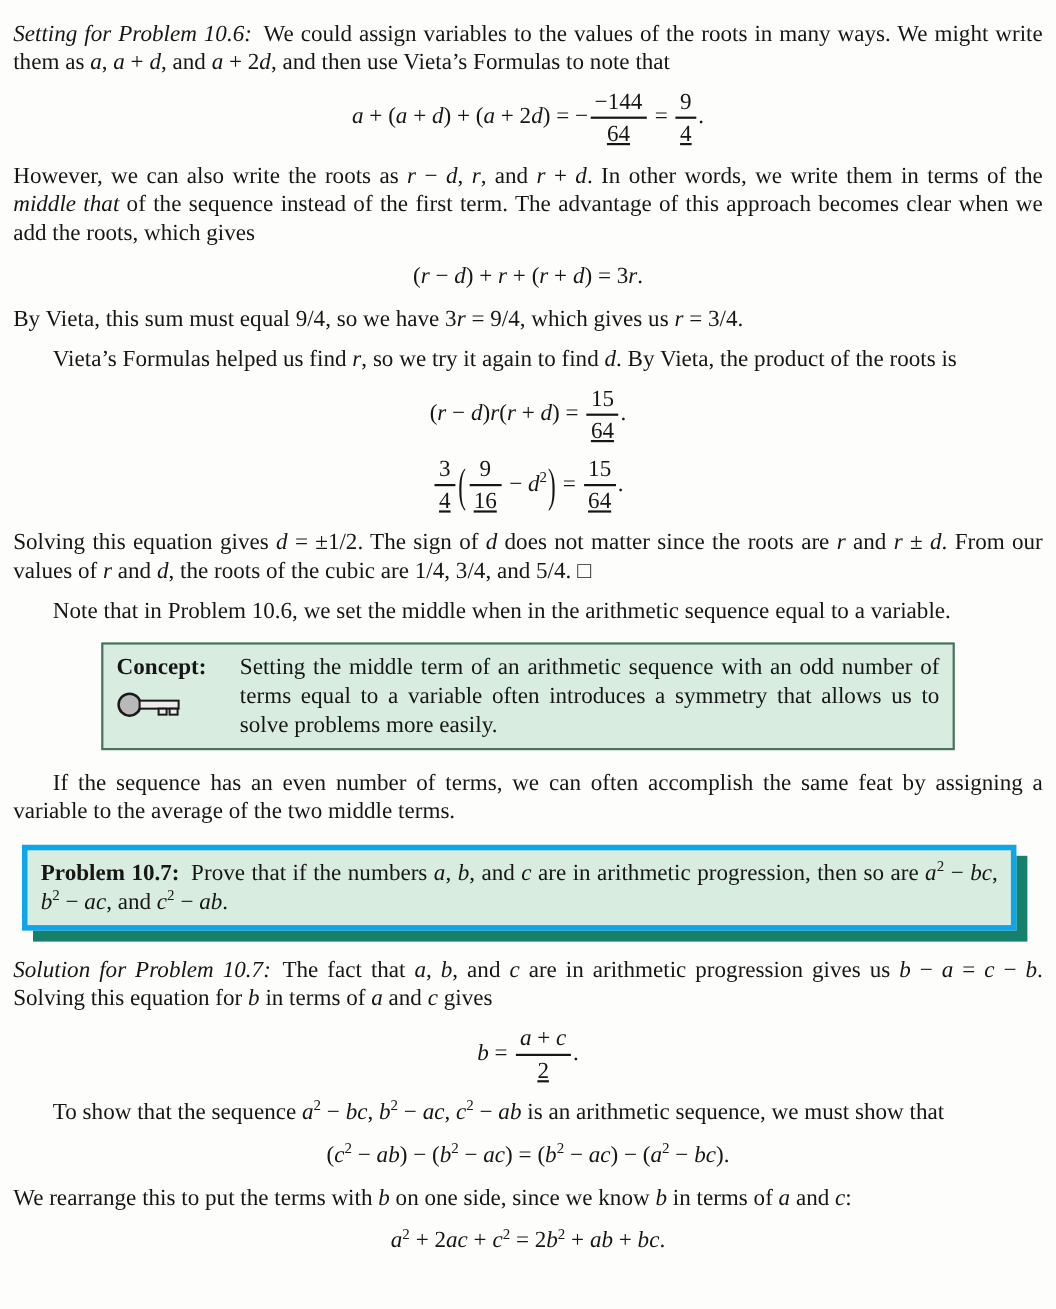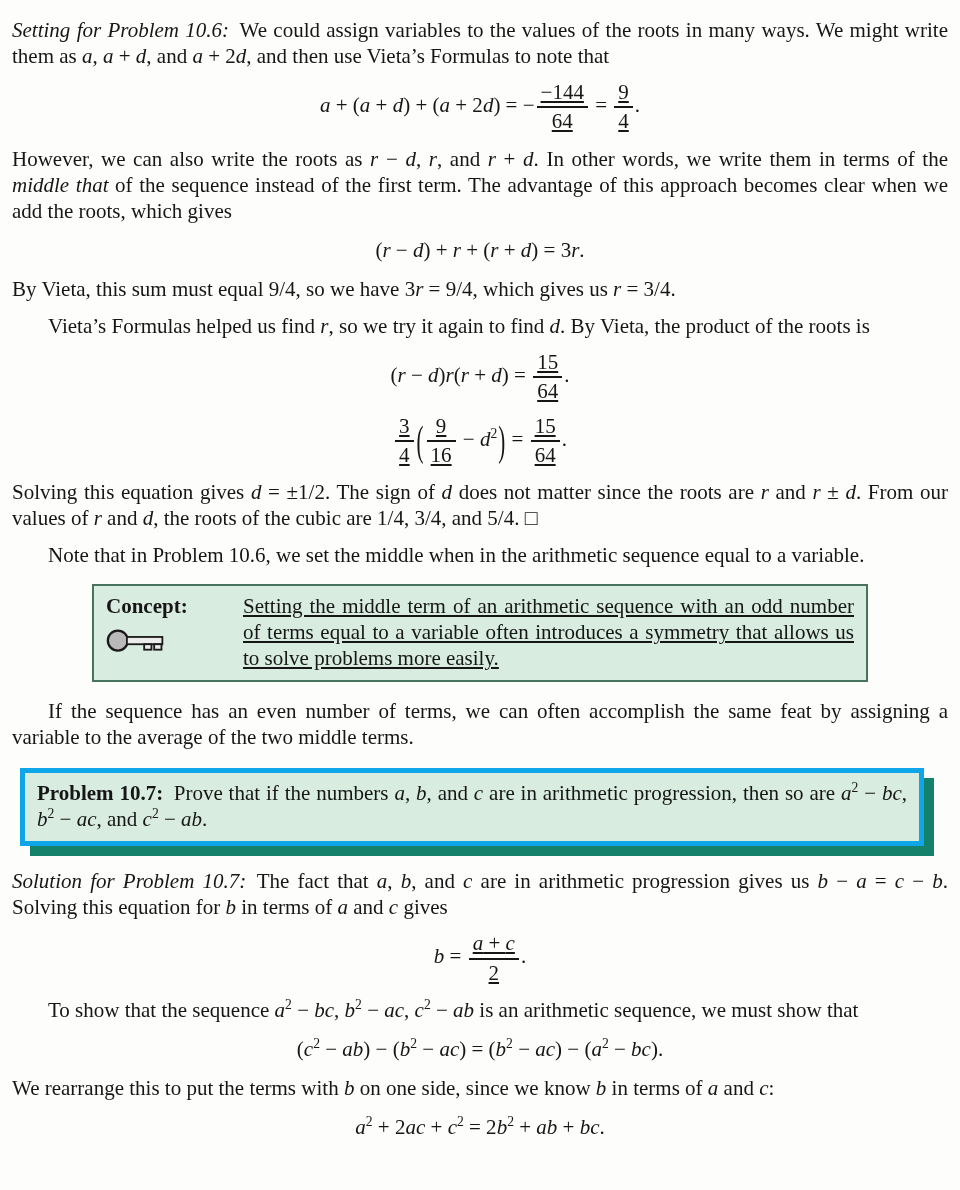--- a/index.html
+++ b/index.html
@@ -11,35 +11,35 @@
     font-family: "Liberation Serif", serif;
   }
   .page { padding: 6px 12px 0 12px; font-size: 21px; line-height: 26px; }
 
   .para { margin: 11px 0; text-align: justify; }
   .para.indent { text-indent: 36px; }
   .para i, .eq i, .problem-box i, .concept-text i { font-style: italic; }
 
   .eq { margin: 13px 0; text-align: center; }
   .frac { display: inline-block; vertical-align: middle; text-align: center; line-height: 1.02; padding: 0 2px; }
-  .frac .num { display: block; padding: 0 4px 3px; border-bottom: 2px solid var(--text, #161616); text-decoration: underline; }
+  .frac .num { display: block; padding: 0 4px 3px; border-bottom: 2px solid var(--text, #161616); }
   .frac .den { display: block; padding: 3px 4px 0; text-decoration: underline; }
   sup { font-size: 0.65em; line-height: 0; }
   .bp { display: inline-block; vertical-align: middle; transform: scaleY(2.05); padding: 0 1px; }
 
   .concept-box {
     margin: 16px 80px 16px 80px;
     background: var(--box_bg, #d8ece0);
     border: 2px solid var(--box_border, #48745e);
-    display: flex; gap: 33px; padding: 7px 12px 9px 12px;
+    display: flex; gap: 8px; padding: 7px 12px 9px 12px;
   }
   .concept-left { flex: 0 0 104px; }
   .concept-label { font-weight: bold; }
   .key-icon { display: block; margin-top: 7px; }
-  .concept-text { flex: 1 1 auto; text-align: justify; text-decoration: underline; }
+  .concept-text { flex: 1 1 auto; text-align: justify; }
 
   .problem-box {
     margin: 18px 24px 22px 8px;
     background: var(--box_bg, #d8ece0);
     border: 5px solid #0ea5e9;
     box-shadow: 10px 10px 0 var(--problem_shadow, #15816b);
     padding: 7px 12px 9px 12px;
     text-align: justify;
   }
   .problem-label { font-weight: bold; }

